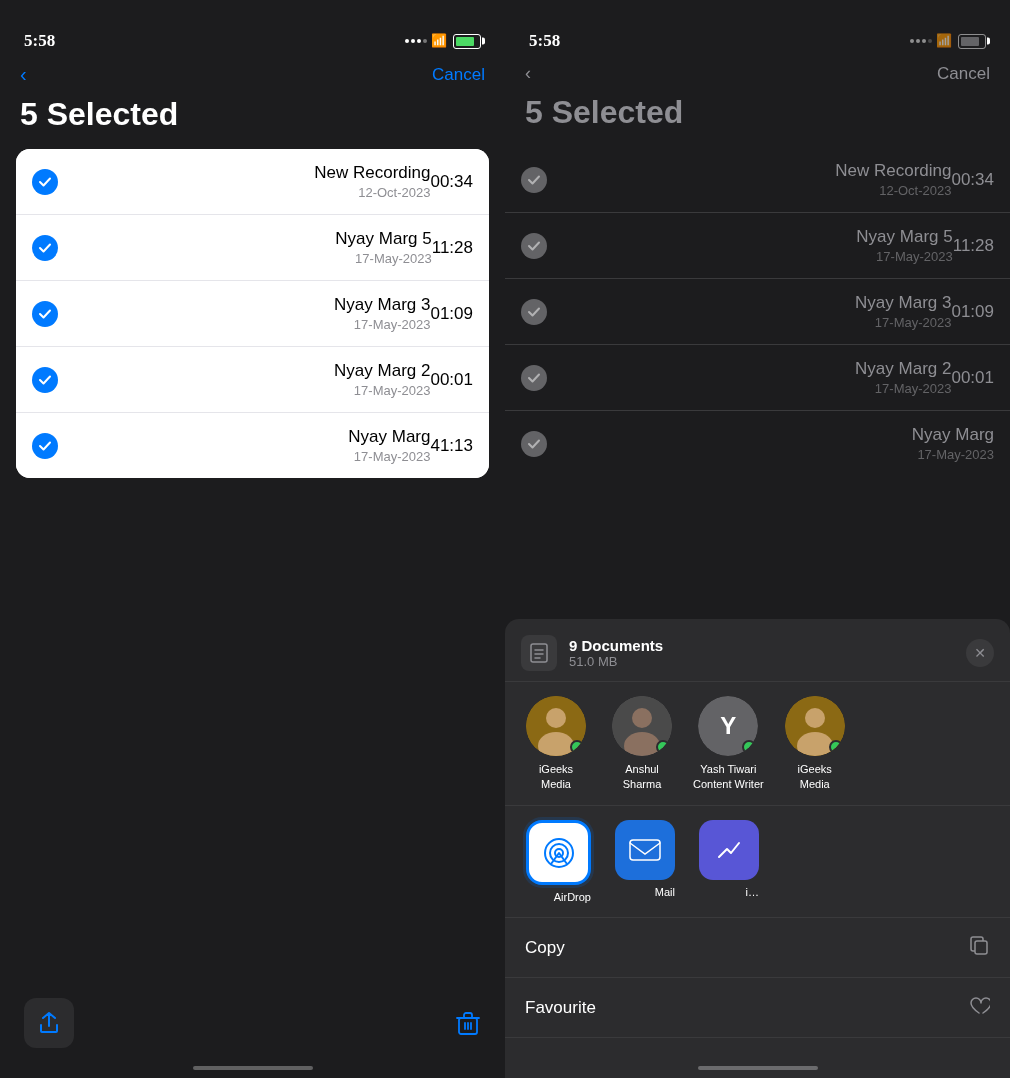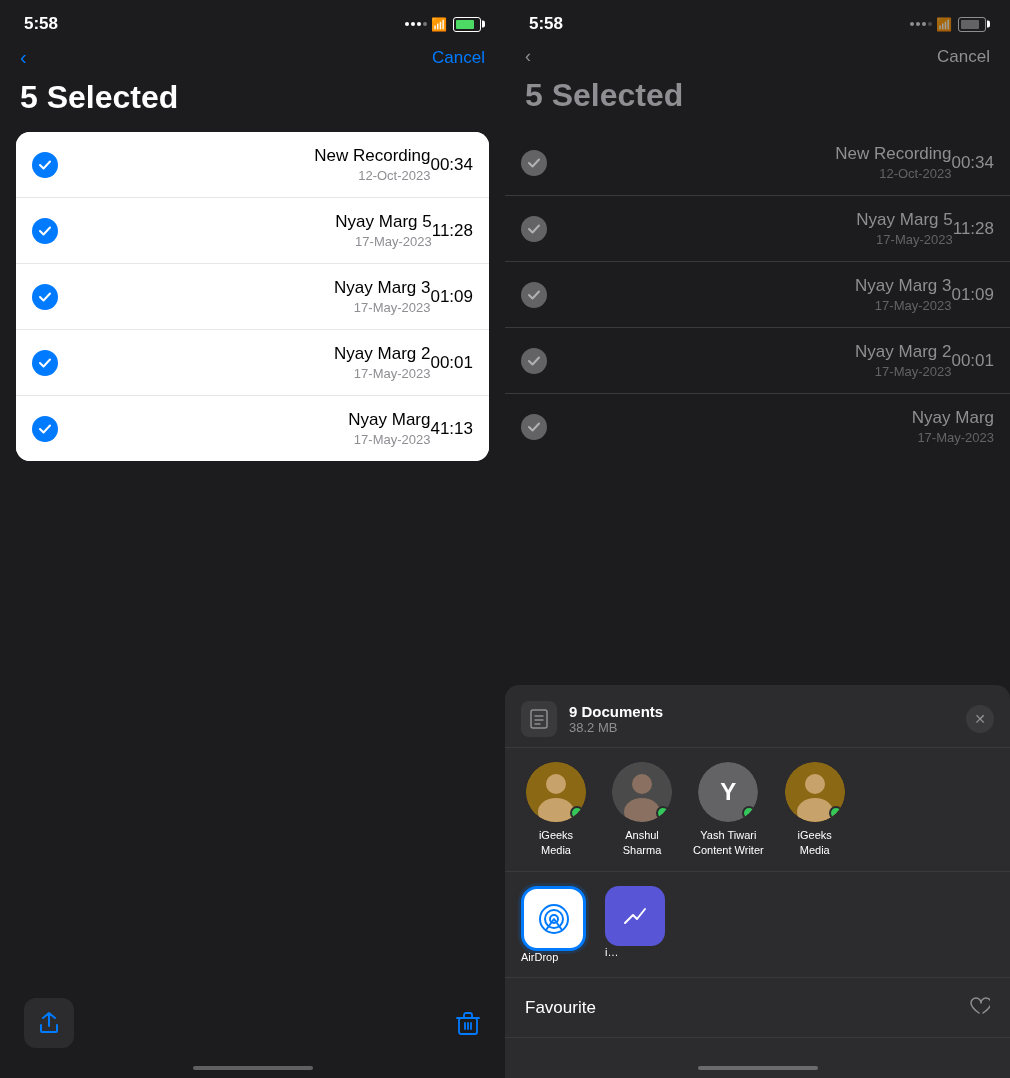--- a/index.html
+++ b/index.html
@@ -28,22 +28,23 @@
       background: #1c1c1e;
       position: relative;
       flex-shrink: 0;
     }
 
     
     .status-bar {
       display: flex;
       align-items: center;
       justify-content: space-between;
-      padding: 14px 24px 8px;
+      padding: 31px 24px 8px;
       color: #fff;
+      font-family: Liberation Serif, serif;
     }
     .status-time {
       font-size: 17px;
       font-weight: 600;
       letter-spacing: 0;
     }
     .status-icons {
       display: flex;
       align-items: center;
       gap: 5px;
@@ -324,21 +325,22 @@
     .apps-row {
       display: flex;
       gap: 14px;
       padding: 14px 16px;
       overflow-x: auto;
       border-bottom: 1px solid #3a3a3c;
     }
     .app-item {
       display: flex;
       flex-direction: column;
-      align-items: flex-start;
+      align-items: flex-end;
+      gap: 6px;
       min-width: 70px;
     }
     .app-icon {
       width: 60px; height: 60px;
       border-radius: 14px;
       display: flex;
       align-items: center;
       justify-content: center;
       font-size: 30px;
     }
@@ -589,21 +591,21 @@
 
     <div class="share-sheet-header">
       <div class="share-sheet-doc-icon">
         <svg width="20" height="22" viewBox="0 0 20 22" fill="none">
           <rect x="2" y="2" width="16" height="18" rx="2" stroke="#8e8e93" stroke-width="1.5"></rect>
           <path d="M6 8h8M6 12h8M6 16h5" stroke="#8e8e93" stroke-width="1.5" stroke-linecap="round"></path>
         </svg>
       </div>
       <div class="share-sheet-info">
         <div class="share-sheet-title">9 Documents</div>
-        <div class="share-sheet-subtitle">38.2 MB</div>
+        <div class="share-sheet-subtitle">51.0 MB</div>
       </div>
       <div class="share-sheet-close">✕</div>
     </div>
 
     <div class="people-row">
 
       <div class="person-item">
         <div class="person-avatar">
           <div class="person-avatar-bg" style="background: #8b6914; width:60px; height:60px; border-radius:50%; position:relative;">
 
@@ -665,32 +667,50 @@
             <circle cx="19" cy="19" r="14" stroke="#007aff" stroke-width="2" fill="none"></circle>
             <circle cx="19" cy="19" r="9" stroke="#007aff" stroke-width="2" fill="none"></circle>
             <circle cx="19" cy="19" r="4" stroke="#007aff" stroke-width="2" fill="none"></circle>
             <path d="M11 30L19 19L27 30" stroke="#007aff" stroke-width="2" stroke-linecap="round" stroke-linejoin="round"></path>
           </svg>
         </div>
         <div class="app-name">AirDrop</div>
       </div>
 
 
+      <div class="app-item">
+        <div class="app-icon app-icon-mail" style="width:60px; height:60px; border-radius:14px;">
+          <svg width="34" height="24" viewBox="0 0 34 24" fill="none">
+            <rect x="2" y="2" width="30" height="20" rx="3" fill="none" stroke="#fff" stroke-width="1.5"></rect>
+            <path d="M2 5l15 11L32 5" stroke="#fff" stroke-width="1.5" stroke-linecap="round"></path>
+          </svg>
+        </div>
+        <div class="app-name">Mail</div>
+      </div>
 
 
       <div class="app-item">
         <div class="app-icon" style="width:60px; height:60px; border-radius:14px; background:#5856d6;">
           <svg width="30" height="30" viewBox="0 0 30 30" fill="none">
             <path d="M5 22l8-8 4 4 8-10" stroke="#fff" stroke-width="2" stroke-linecap="round" stroke-linejoin="round"></path>
           </svg>
         </div>
         <div class="app-name">i…</div>
       </div>
     </div>
 
+    <div class="action-row">
+      <span class="action-label">Copy</span>
+      <span class="action-icon">
+        <svg width="22" height="22" viewBox="0 0 22 22" fill="none">
+          <rect x="7" y="7" width="12" height="13" rx="2" stroke="#8e8e93" stroke-width="1.5"></rect>
+          <path d="M15 7V5a2 2 0 00-2-2H5a2 2 0 00-2 2v10a2 2 0 002 2h2" stroke="#8e8e93" stroke-width="1.5"></path>
+        </svg>
+      </span>
+    </div>
 
     <div class="action-row">
       <span class="action-label">Favourite</span>
       <span class="action-icon">
         <svg width="22" height="22" viewBox="0 0 22 22" fill="none">
           <path d="M11 19s-8-5.5-8-10a5 5 0 0110 0 5 5 0 0110 0c0 4.5-8 10-8 10" stroke="#8e8e93" stroke-width="1.5" stroke-linecap="round" stroke-linejoin="round"></path>
         </svg>
       </span>
     </div>
 

